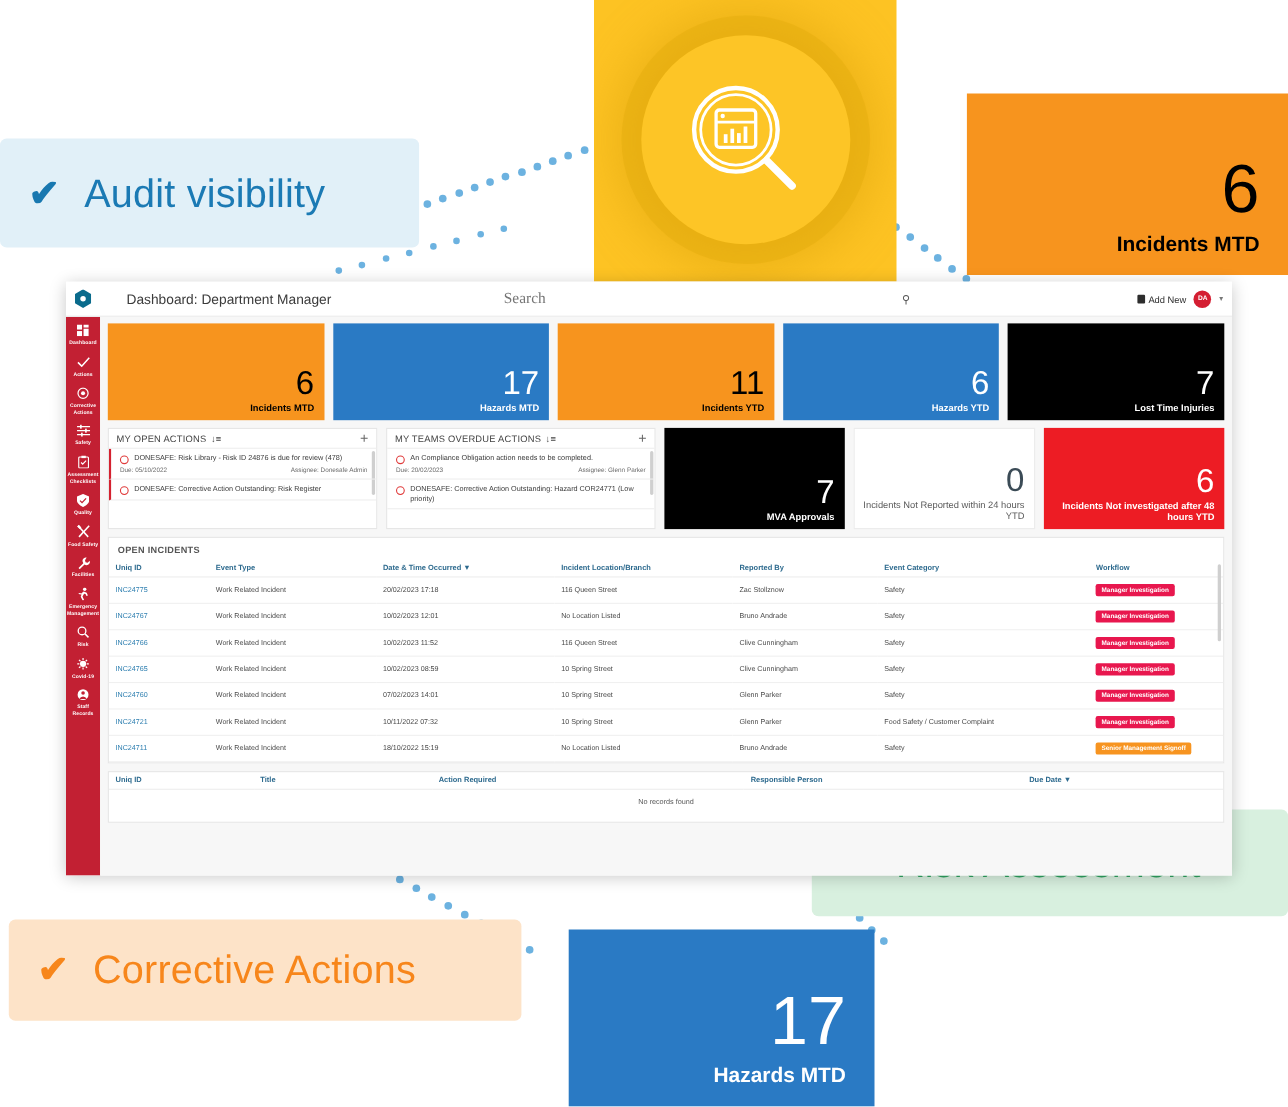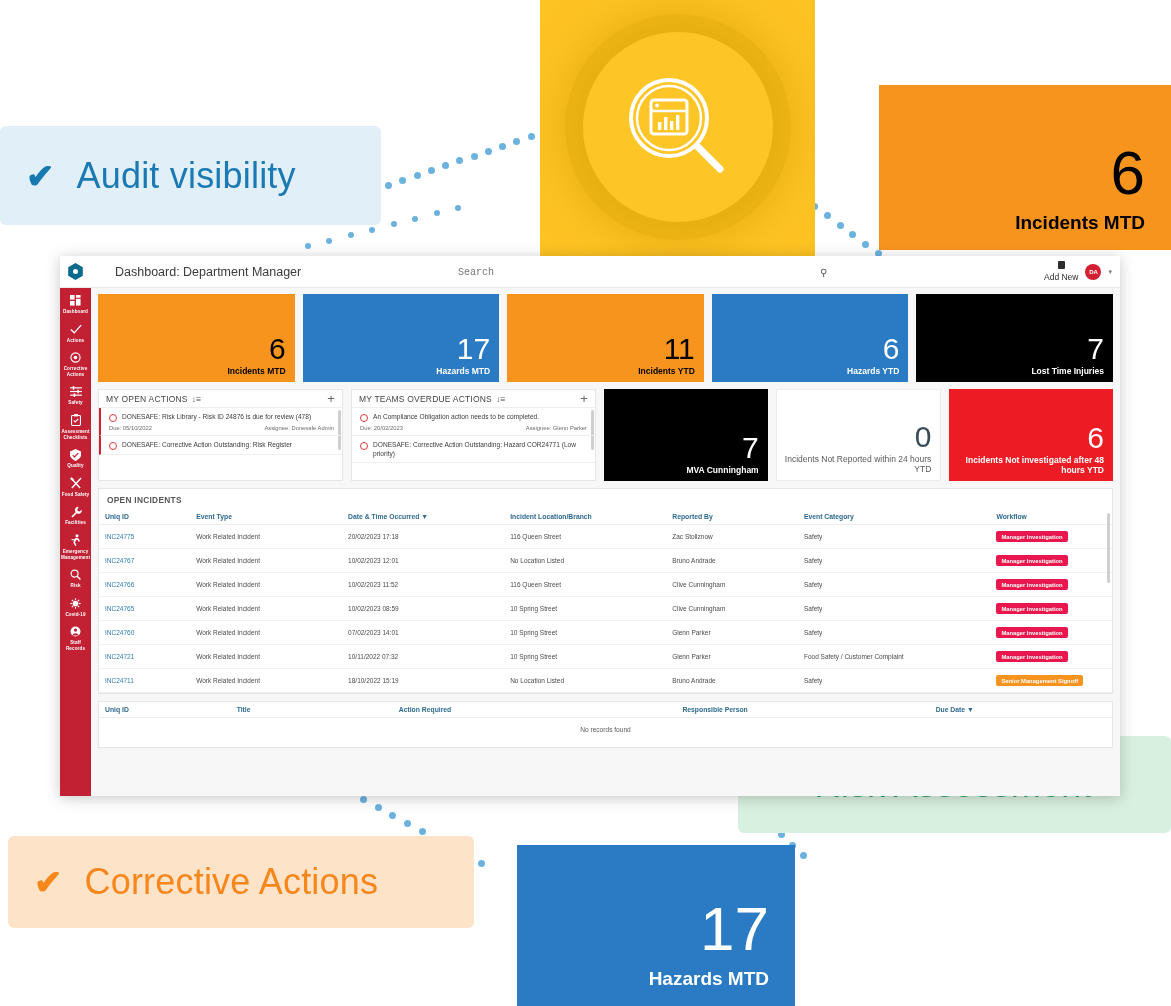--- a/index.html
+++ b/index.html
@@ -78,26 +78,26 @@
     clip-path: polygon(50% 0%, 93% 25%, 93% 75%, 50% 100%, 7% 75%, 7% 25%);
     display:flex; align-items:center; justify-content:center;
   }
   .hex .inner { width:5px; height:5px; border-radius:50%; background:#fff; }
   #topbar .title { font-size: 12.5px; color: #3b3b3b; margin-left: 24px; }
   #topbar .search-wrap {
     position: absolute; left: 398px; top: 0; height: 32px; width: 420px;
     display: flex; align-items: center;
   }
   #topbar .search-input {
-    border: none; outline: none; font-size: 10px; color: #9a9a9a;
-    background: transparent; width: 360px; font-family: Liberation Mono, monospace;
+    border: none; outline: none; font-size: 14px; color: #9a9a9a;
+    background: transparent; width: 360px; font-family: Liberation Serif, serif;
   }
   #topbar .search-icon { font-size: 10px; color: #555; margin-left: 2px; }
   #topbar .right { position: absolute; right: 8px; display: flex; align-items: center; gap: 7px; }
-  #topbar .addnew { font-size: 8.5px; color: #2d2d2d; display:flex; align-items:center; gap:3px;flex-direction:column;}
+  #topbar .addnew { font-size: 8.5px; color: #2d2d2d; display:flex; align-items:center; gap:3px;}
   #topbar .addnew .sq { width: 7px; height: 8px; background: #2d2d2d; border-radius:1px; }
   #topbar .avatar {
     width: 16px; height: 16px; border-radius: 50%; background: #d41e32;
     color: #fff; font-size: 6px; display: flex; align-items: center; justify-content: center;
     font-weight: 700;
   }
   #topbar .caret { font-size: 7px; color: #777; }
 
   #body-row { display: flex; height: 508px; }
 
@@ -528,21 +528,21 @@
                   <span class="circ"></span>
                   <span class="act-text">DONESAFE: Corrective Action Outstanding: Hazard COR24771 (Low priority)</span>
                 </div>
               </div>
             </div>
           </div>
 
           <div class="mini-kpis">
             <div class="kpi black">
               <div class="num">7</div>
-              <div class="lbl">MVA Cunningham</div>
+              <div class="lbl">MVA Approvals</div>
             </div>
             <div class="kpi white">
               <div class="num">0</div>
               <div class="lbl">Incidents Not Reported within 24 hours YTD</div>
             </div>
             <div class="kpi red">
               <div class="num">6</div>
               <div class="lbl">Incidents Not investigated after 48 hours YTD</div>
             </div>
           </div>

